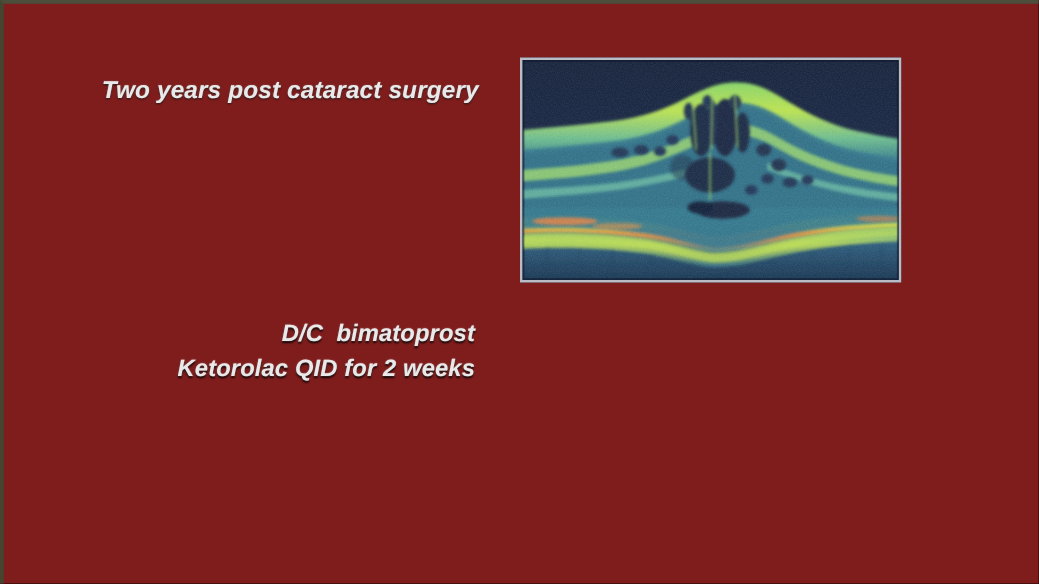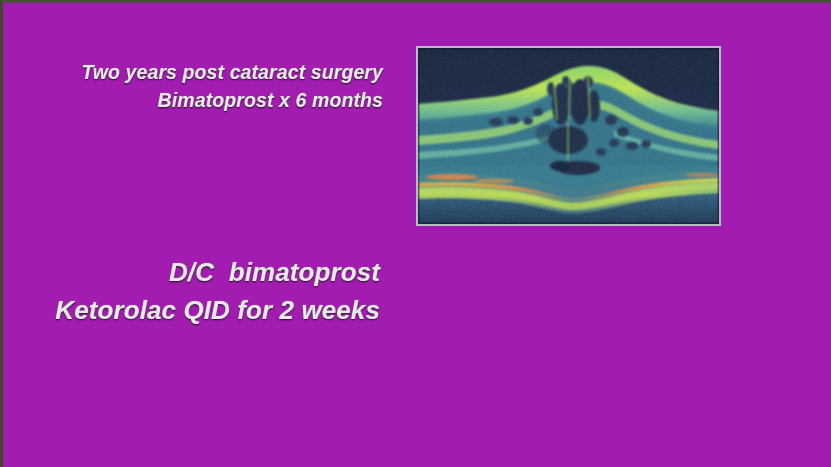--- a/index.html
+++ b/index.html
@@ -9,21 +9,21 @@
     background: #000;
   }
   body {
     font-family: "Liberation Sans", sans-serif;
   }
 
   #slide {
     position: relative;
     width: 831px;
     height: 467px;
-    background: #a21caf;
+    background: #7f1d1d;
     overflow: hidden;
     border-top: 3px solid #4b4e3b;
     border-left: 3px solid #43462f;
     box-sizing: border-box;
   }
 
   
   .text-block {
     position: absolute;
     text-align: right;
@@ -39,21 +39,21 @@
   #text-block-top {
     left: 40px;
     top: 55px;
     width: 340px;
     font-size: 19.5px;
   }
   #text-block-bottom {
     left: 40px;
     top: 251px;
     width: 337px;
-    font-size: 26px;
+    font-size: 19px;
   }
   .text-line { display: block; white-space: pre; }
 
   
   #oct-figure {
     position: absolute;
     left: 413px;
     top: 43px;
     width: 305px;
     height: 180px;
@@ -68,21 +68,20 @@
     display: block;
   }
 </style>
 </head>
 <body>
 
 <div id="slide">
 
   <div id="text-block-top" class="text-block">
     <span class="text-line">Two years post cataract surgery</span>
-    <span class="text-line">Bimatoprost x 6 months</span>
   </div>
 
   <div id="text-block-bottom" class="text-block">
     <span class="text-line">D/C  bimatoprost</span>
     <span class="text-line">Ketorolac QID for 2 weeks</span>
   </div>
 
   <div id="oct-figure">
     <svg id="oct-scan" viewBox="0 0 301 176" preserveAspectRatio="none">
       <defs>

